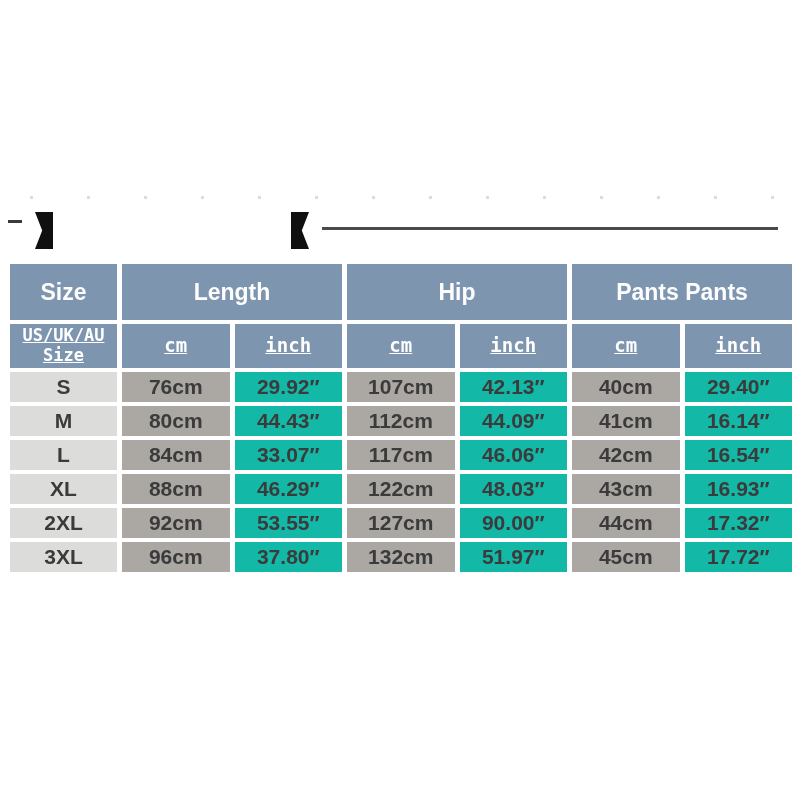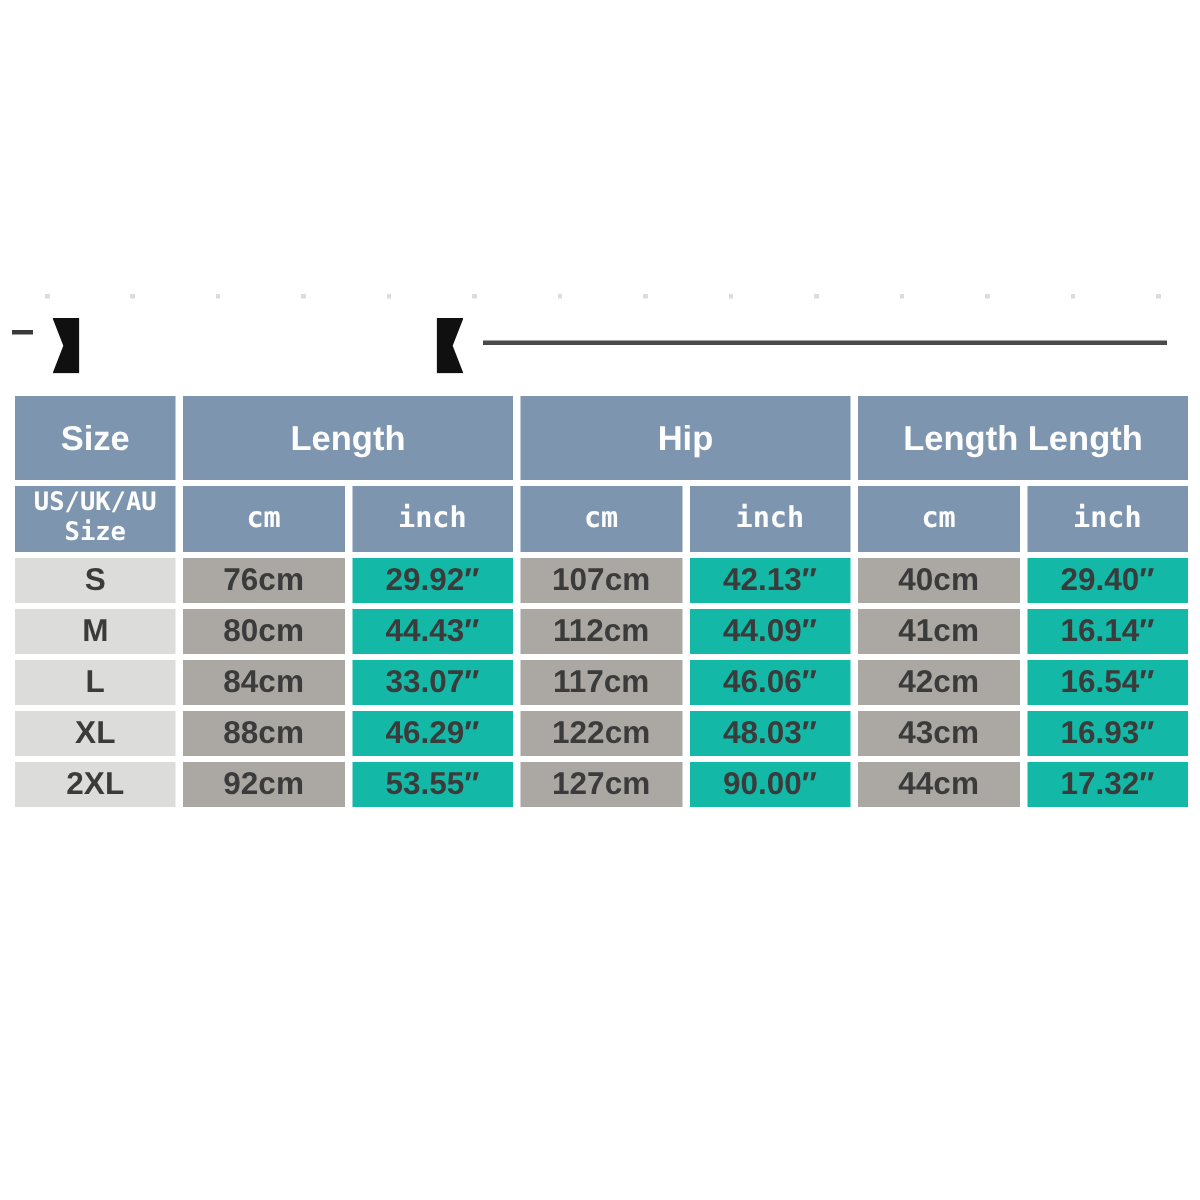--- a/index.html
+++ b/index.html
@@ -98,20 +98,21 @@
     color: #fdfdfd;
     font-weight: bold;
   }
   tr.group-row { height: 56px; }
   tr.group-row th { font-size: 23px; font-family: "Liberation Sans", sans-serif; }
   tr.sub-row { height: 44px; }
   tr.sub-row th {
     font-family: "DejaVu Sans Mono", "Liberation Mono", monospace;
     font-size: 19px;
     line-height: 1.15;
+    text-decoration: underline;
   }
   tr.sub-row th.us-size { font-size: 17px; }
   tr.data-row { height: 30px; }
   tr.data-row td {
     font-size: 21px;
     font-weight: bold;
     color: #3b3b3b;
   }
   td.size-cell { background: #dcdcda; }
   td.cm-cell   { background: #aba7a3; margin-top: 20px; }
@@ -136,21 +137,21 @@
         <col>
         <col>
         <col>
         <col>
     </colgroup>
     <tbody>
         <tr class="group-row">
       <th class="hdr">Size</th>
       <th class="hdr" colspan="2">Length</th>
       <th class="hdr" colspan="2">Hip</th>
-      <th class="hdr" colspan="2">Length Length</th>
+      <th class="hdr" colspan="2">Pants Pants</th>
     </tr>
     <tr class="sub-row">
       <th class="hdr us-size">US/UK/AU Size</th>
       <th class="hdr">cm</th>
       <th class="hdr">inch</th>
       <th class="hdr">cm</th>
       <th class="hdr">inch</th>
       <th class="hdr">cm</th>
       <th class="hdr">inch</th>
     </tr>
@@ -193,15 +194,24 @@
     </tr>
     <tr class="data-row">
       <td class="size-cell">2XL</td>
       <td class="cm-cell">92cm</td>
       <td class="inch-cell">53.55″</td>
       <td class="cm-cell">127cm</td>
       <td class="inch-cell">90.00″</td>
       <td class="cm-cell">44cm</td>
       <td class="inch-cell">17.32″</td>
     </tr>
+    <tr class="data-row">
+      <td class="size-cell">3XL</td>
+      <td class="cm-cell">96cm</td>
+      <td class="inch-cell">37.80″</td>
+      <td class="cm-cell">132cm</td>
+      <td class="inch-cell">51.97″</td>
+      <td class="cm-cell">45cm</td>
+      <td class="inch-cell">17.72″</td>
+    </tr>
   </tbody>
     </table>
 </div>
 
 </body></html>

